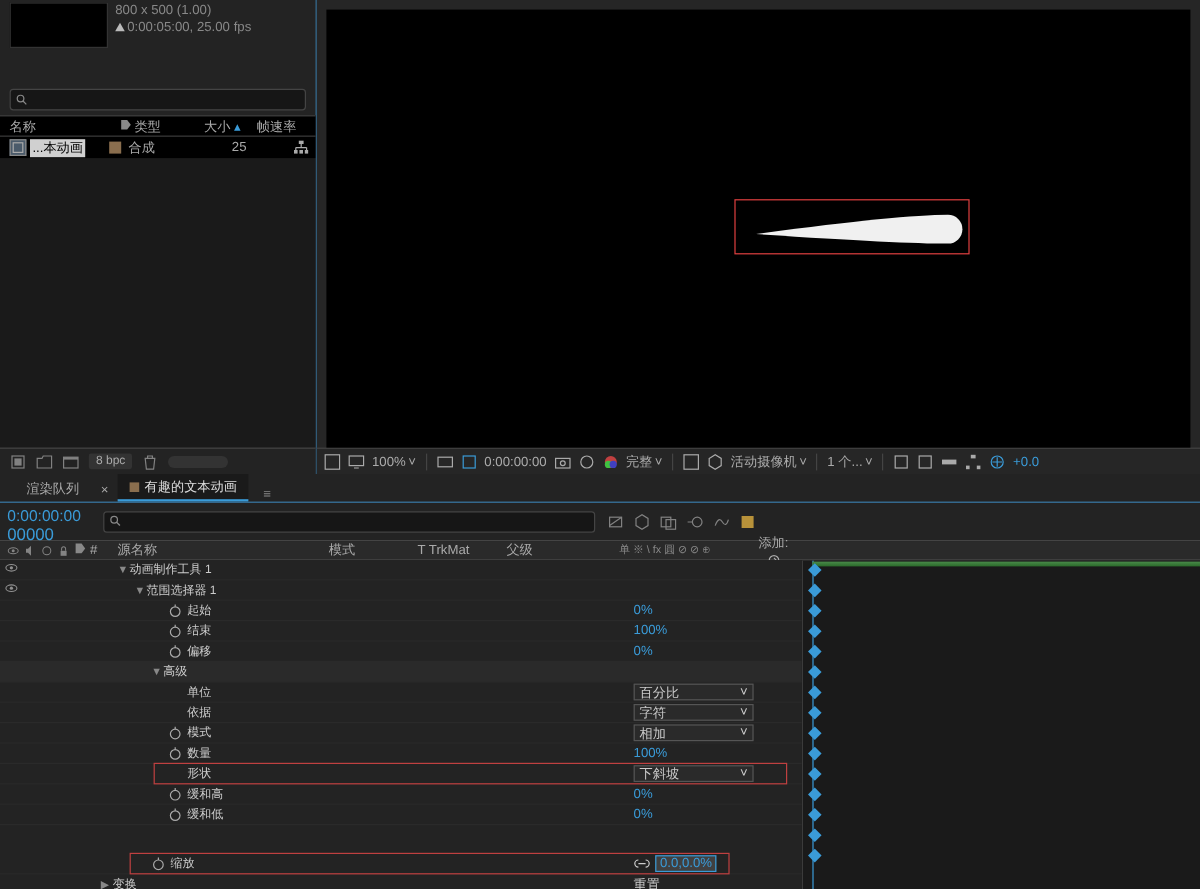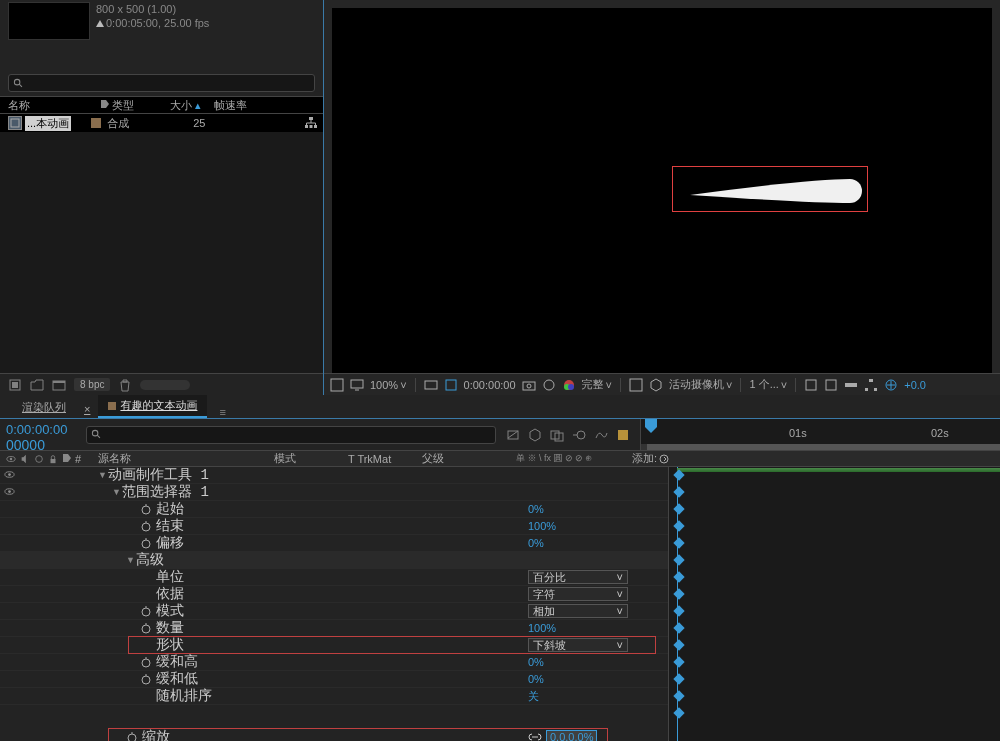--- a/index.html
+++ b/index.html
@@ -1,18 +1,18 @@
 <!DOCTYPE html>
 <html><head>
 <meta charset="utf-8">
 <style>
 * { margin: 0; padding: 0; box-sizing: border-box; font-family: "Microsoft YaHei", Arial, sans-serif; font-size: 11px; }
 body { background: #232323; color: #bbb; width: 1000px; height: 741px; overflow: hidden; }
 .top-section { display: flex; height: 395px; }
-.project-panel { width: 324px; background: #232323; border-right: 1px solid #3a7aa8; display:flex; flex-direction:column;}
+.project-panel { width: 264px; background: #232323; border-right: 1px solid #3a7aa8; display:flex; flex-direction:column;}
 .thumb-area { height: 44px; padding: 2px 8px; display:flex;}
 .thumb { width: 82px; height: 38px; background:#000; border:1px solid #333;}
 .thumb-info { margin-left: 6px; color:#888; line-height:1.3; font-size:10px;}
 .search-row { padding: 4px 8px; }
 .search-box { width:100%; height:18px; background:#161616; border:1px solid #444; border-radius:3px; display:flex; align-items:center; padding:0 4px;}
 .search-box svg { width:11px; height:11px; }
 .headers { display:flex; background:#000000; border-top:1px solid #444; border-bottom:1px solid #444; height:18px; align-items:center; padding-left:8px;}
 .headers span { color:#aaa; font-size:11px; }
 .hdr-name{width:92px;}
 .hdr-tag{width:12px;}
@@ -35,21 +35,21 @@
 .canvas-area{flex:1;background:#000;position:relative;margin:8px 8px 0 8px;}
 .selection-box{position:absolute;border:1px solid #e04040;left:340px;top:158px;width:196px;height:46px;}
 .shape-teardrop{position:absolute;left:358px;top:168px;width:178px;height:28px;}
 .viewer-footer{height:22px;background:#262626;border-top:1px solid #444;display:flex;align-items:center;gap:6px;padding:0 6px;color:#aaa;font-size:10px;}
 .vf-item{display:flex;align-items:center;gap:2px;}
 .vf-blue{color:#3a9bd8;}
 .vf-dropdown{color:#aaa;}
 .divider-v{width:1px;height:14px;background:#444;margin:0 2px;}
 .bottom-section{height:346px;background:#232323;display:flex;flex-direction:column;}
 .tabs-row{height:24px;display:flex;align-items:flex-end;border-bottom:1px solid #3a7aa8;padding-left:12px;gap:4px;}
-.tab{padding:3px 10px;color:#aaa;font-size:11px;text-decoration:underline;}
+.tab{padding:3px 10px;color:#aaa;font-size:11px;}
 .tab.active{background:#1a1a1a;border-bottom:2px solid #3a9bd8;color:#ddd;display:flex;align-items:center;gap:4px;}
 .tab .sq{width:8px;height:8px;background:#8a6e4e;}
 .tab-menu{margin-left:8px;color:#888;}
 .timeline-header{height:32px;display:flex;border-bottom:1px solid #444;}
 .th-left{width:86px;padding:3px 6px;}
 .tc-big{color:#3a9bd8;font-size:13px;font-weight:500;}
 .tc-small{color:#3a9bd8;font-size:14px;}
 .th-search{width:410px;display:flex;align-items:center;padding:4px 0;}
 .th-icons{display:flex;align-items:center;gap:8px;padding:0 10px;}
 .th-icons svg{width:14px;height:14px;opacity:0.7;}
@@ -61,32 +61,32 @@
 .columns-row{height:16px;display:flex;background:#2a2a2a;border-bottom:1px solid #444;align-items:center;}
 .col-eye{width:62px;display:flex;gap:4px;padding-left:6px;}
 .col-eye svg{width:10px;height:10px;opacity:0.7;}
 .col-tag{width:32px;}
 .col-src{width:180px;color:#aaa;padding-left:4px;}
 .col-mode{width:74px;color:#aaa;}
 .col-trk{width:74px;color:#aaa;}
 .col-parent{width:94px;color:#aaa;}
 .col-switches{width:116px;display:flex;gap:2px;}
 .col-switches span{font-size:9px;color:#888;}
-.col-add{color:#aaa;display:flex;align-items:center;gap:2px;}
+.col-add{color:#aaa;display:flex;align-items:center;gap:2px;flex-direction:column;}
 .tracks-area{flex:1;display:flex;overflow:hidden;}
 .tracks-left{width:668px;background:#232323;overflow-y:auto;}
 .tracks-right{flex:1;background:#1a1a1a;position:relative;border-left:1px solid #444;}
 .track-row{height:17px;display:flex;align-items:center;border-bottom:1px solid #2a2a2a;position:relative;}
 .track-row.hl-adv{background:#2a2a2a;}
 .tr-eye{width:62px;padding-left:4px;}
 .tr-eye svg{width:11px;height:11px;opacity:0.8;}
 .tr-indent{display:flex;align-items:center;}
 .tr-tw{width:10px;color:#888;font-size:9px;}
 .tr-stopwatch{width:12px;height:12px;margin-right:4px;}
-.tr-label{color:#ccc;font-size:14px;font-family:Liberation Mono, monospace;}
+.tr-label{color:#ccc;font-size:10px;}
 .tr-val{color:#3a9bd8;font-size:11px;}
 .tr-val.white{color:#ccc;}
 .tr-select{background:#2a2a2a;border:1px solid #555;color:#ccc;font-size:10px;padding:0 4px;width:100px;height:14px;display:flex;align-items:center;justify-content:space-between;}
 .tr-val-col{position:absolute;left:528px;}
 .red-box{position:absolute;border:1px solid #c04040;pointer-events:none;}
 .rb1{left:128px;width:528px;height:18px;}
 .rb2{left:108px;width:500px;height:18px;}
 .timeline-strip{position:absolute;left:0;right:0;height:17px;}
 .timeline-green{position:absolute;left:8px;right:0;top:1px;height:4px;background:linear-gradient(#4a8a4a,#2a6a2a);}
 .timeline-diamond{position:absolute;left:6px;width:8px;height:8px;background:#3a9bd8;transform:rotate(45deg);}
@@ -289,33 +289,20 @@
           <circle cx="9" cy="7" r="4" fill="none" stroke="#aaa"></circle>
           <line x1="1" y1="7" x2="5" y2="7" stroke="#aaa"></line>
         </svg>
       <svg viewBox="0 0 14 14">
           <path d="M2 10 Q5 2 8 7 T13 5" fill="none" stroke="#aaa"></path>
         </svg>
       <svg class="gold" viewBox="0 0 14 14">
           <rect x="2" y="2" width="10" height="10" fill="#b8923a"></rect>
         </svg>
     </div>
-    <div class="th-ruler">
-      <div class="ruler-bg"></div>
-      <div class="ruler-labels">
-        <span style="position:absolute;left:148px;">01s</span>
-        <span style="position:absolute;left:290px;">02s</span>
-      </div>
-      <svg class="playhead-handle" viewBox="0 0 16 14">
-          <path d="M2 0 L14 0 L14 8 L8 14 L2 8 Z" fill="#3a9bd8"></path>
-        </svg>
-      <div style="position:absolute;left:0;right:0;bottom:0;height:6px;background:#333;">
-          <div style="position:absolute;left:6px;right:0;height:100%;background:#555;"></div>
-        </div>
-    </div>
   </div>
 
   <div class="columns-row">
     <div class="col-eye">
       <svg viewBox="0 0 12 12">
           <ellipse cx="6" cy="6" rx="5" ry="3" fill="none" stroke="#aaa"></ellipse>
           <circle cx="6" cy="6" r="1.5" fill="#aaa"></circle>
         </svg>
       <svg viewBox="0 0 12 12">
           <path d="M2 4 L4 4 L7 1 L7 11 L4 8 L2 8 Z" fill="#aaa"></path>
@@ -487,27 +474,20 @@
       <div class="track-row">
         <div class="tr-eye"></div>
         <div class="tr-indent" style="padding-left:78px;">
             <svg class="tr-stopwatch" viewBox="0 0 12 12">
               <circle cx="6" cy="7" r="4" fill="none" stroke="#aaa"></circle>
               <line x1="6" y1="1" x2="6" y2="3" stroke="#aaa"></line>
             </svg>
             <span class="tr-label">缓和低</span>
           </div>
         <div class="tr-val-col"><span class="tr-val">0%</span></div>
-      </div>
-      <div class="track-row">
-        <div class="tr-eye"></div>
-        <div class="tr-indent" style="padding-left:94px;">
-            <span class="tr-label">随机排序</span>
-          </div>
-        <div class="tr-val-col"><span class="tr-val">关</span></div>
       </div>
       <div class="track-row" style="position:relative;margin-top:24px;">
         <div class="tr-eye"></div>
         <div class="tr-indent" style="padding-left:64px;">
             <svg class="tr-stopwatch" viewBox="0 0 12 12">
               <circle cx="6" cy="7" r="4" fill="none" stroke="#aaa"></circle>
               <line x1="6" y1="1" x2="6" y2="3" stroke="#aaa"></line>
             </svg>
             <span class="tr-label">缩放</span>
           </div>

